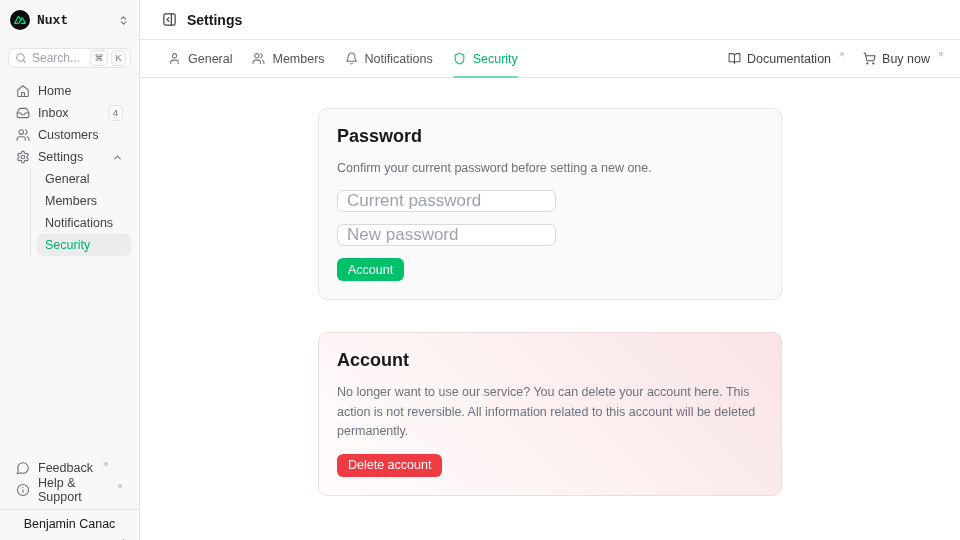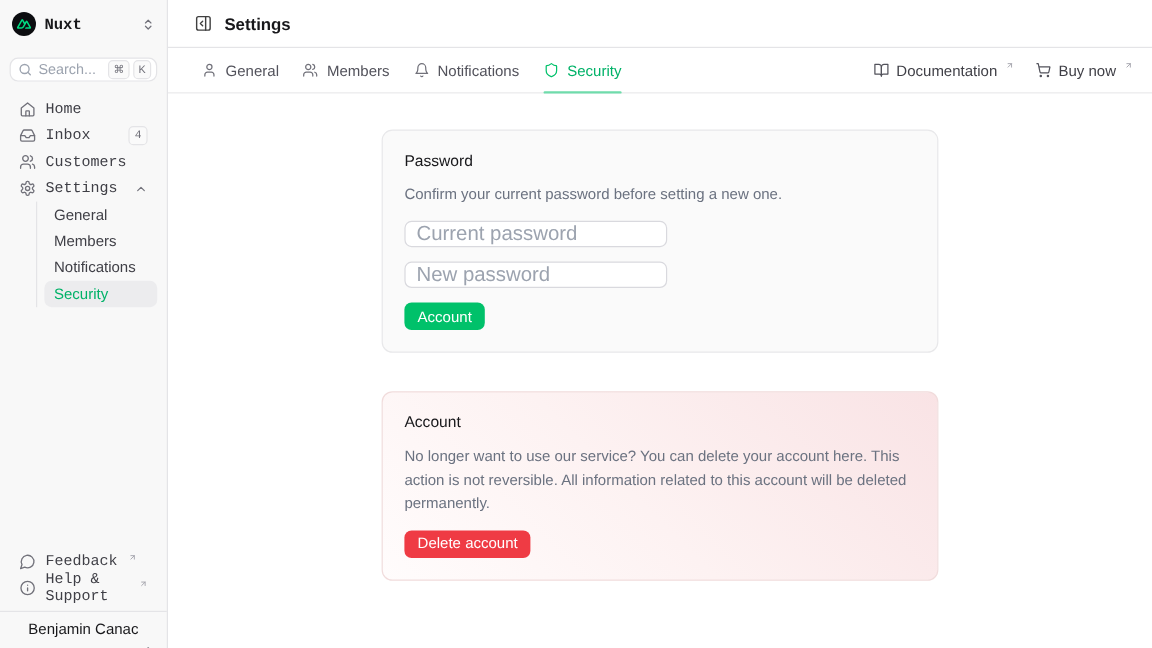--- a/index.html
+++ b/index.html
@@ -39,21 +39,21 @@
   .kbd {
     font-size: 9px; line-height: 1; color: #71717a;
     border: 1px solid #e4e4e7; background: #fafafa;
     border-radius: 4px; padding: 2.5px 3.5px; min-width: 14px; text-align: center;
   }
 
   .nav { padding: 4px 8px 0; }
   .nav-item {
     display: flex; align-items: center; gap: 8px;
     height: 22px; padding: 0 8px; border-radius: 6px;
-    color: #3f3f46; font-size: 12.5px; cursor: pointer; font-family: Liberation Mono, monospace;
+    color: #3f3f46; font-size: 12.5px; cursor: pointer;
   }
   .nav-item .nicon { color: #71717a; }
   .nav-item .trail { margin-left: auto; color: #71717a; }
   .badge {
     margin-left: auto; font-size: 9.5px; color: #71717a; line-height: 1;
     border: 1px solid #e4e4e7; background: #fafafa; border-radius: 4px;
     padding: 2.5px 4px;
   }
   .nav-children {
     margin-left: 22px; border-left: 1px solid #e4e4e7; padding-left: 6px;
@@ -117,21 +117,21 @@
   .card {
     width: 464px; margin: 0 auto; border-radius: 9px;
     padding: 17px 18px 18px;
   }
   .card-password { background: #fafafa; border: 1px solid #e8e8ea; }
   .card-account {
     margin-top: 32px;
     background: linear-gradient(225deg, #f9e3e5 0%, #fdf2f2 55%, #fffcfc 100%);
     border: 1px solid #f1dcdc;
   }
-  .card-title { font-size: 13px; font-weight: 400; color: #18181b; }
+  .card-title { font-size: 18px; font-weight: 700; color: #18181b; }
   .card-desc { margin-top: 12px; font-size: 12.5px; color: #6b7280; line-height: 1.55; }
 
   .field { display: block; margin-top: 12px; }
   .text-input {
     width: 219px; height: 22px; background: #fff;
     border: 1px solid #d9d9de; border-radius: 6px;
     padding: 0 9px; font-size: 17px; color: #18181b;
     font-family: "Liberation Sans", "DejaVu Sans", sans-serif;
     outline: none;
   }

